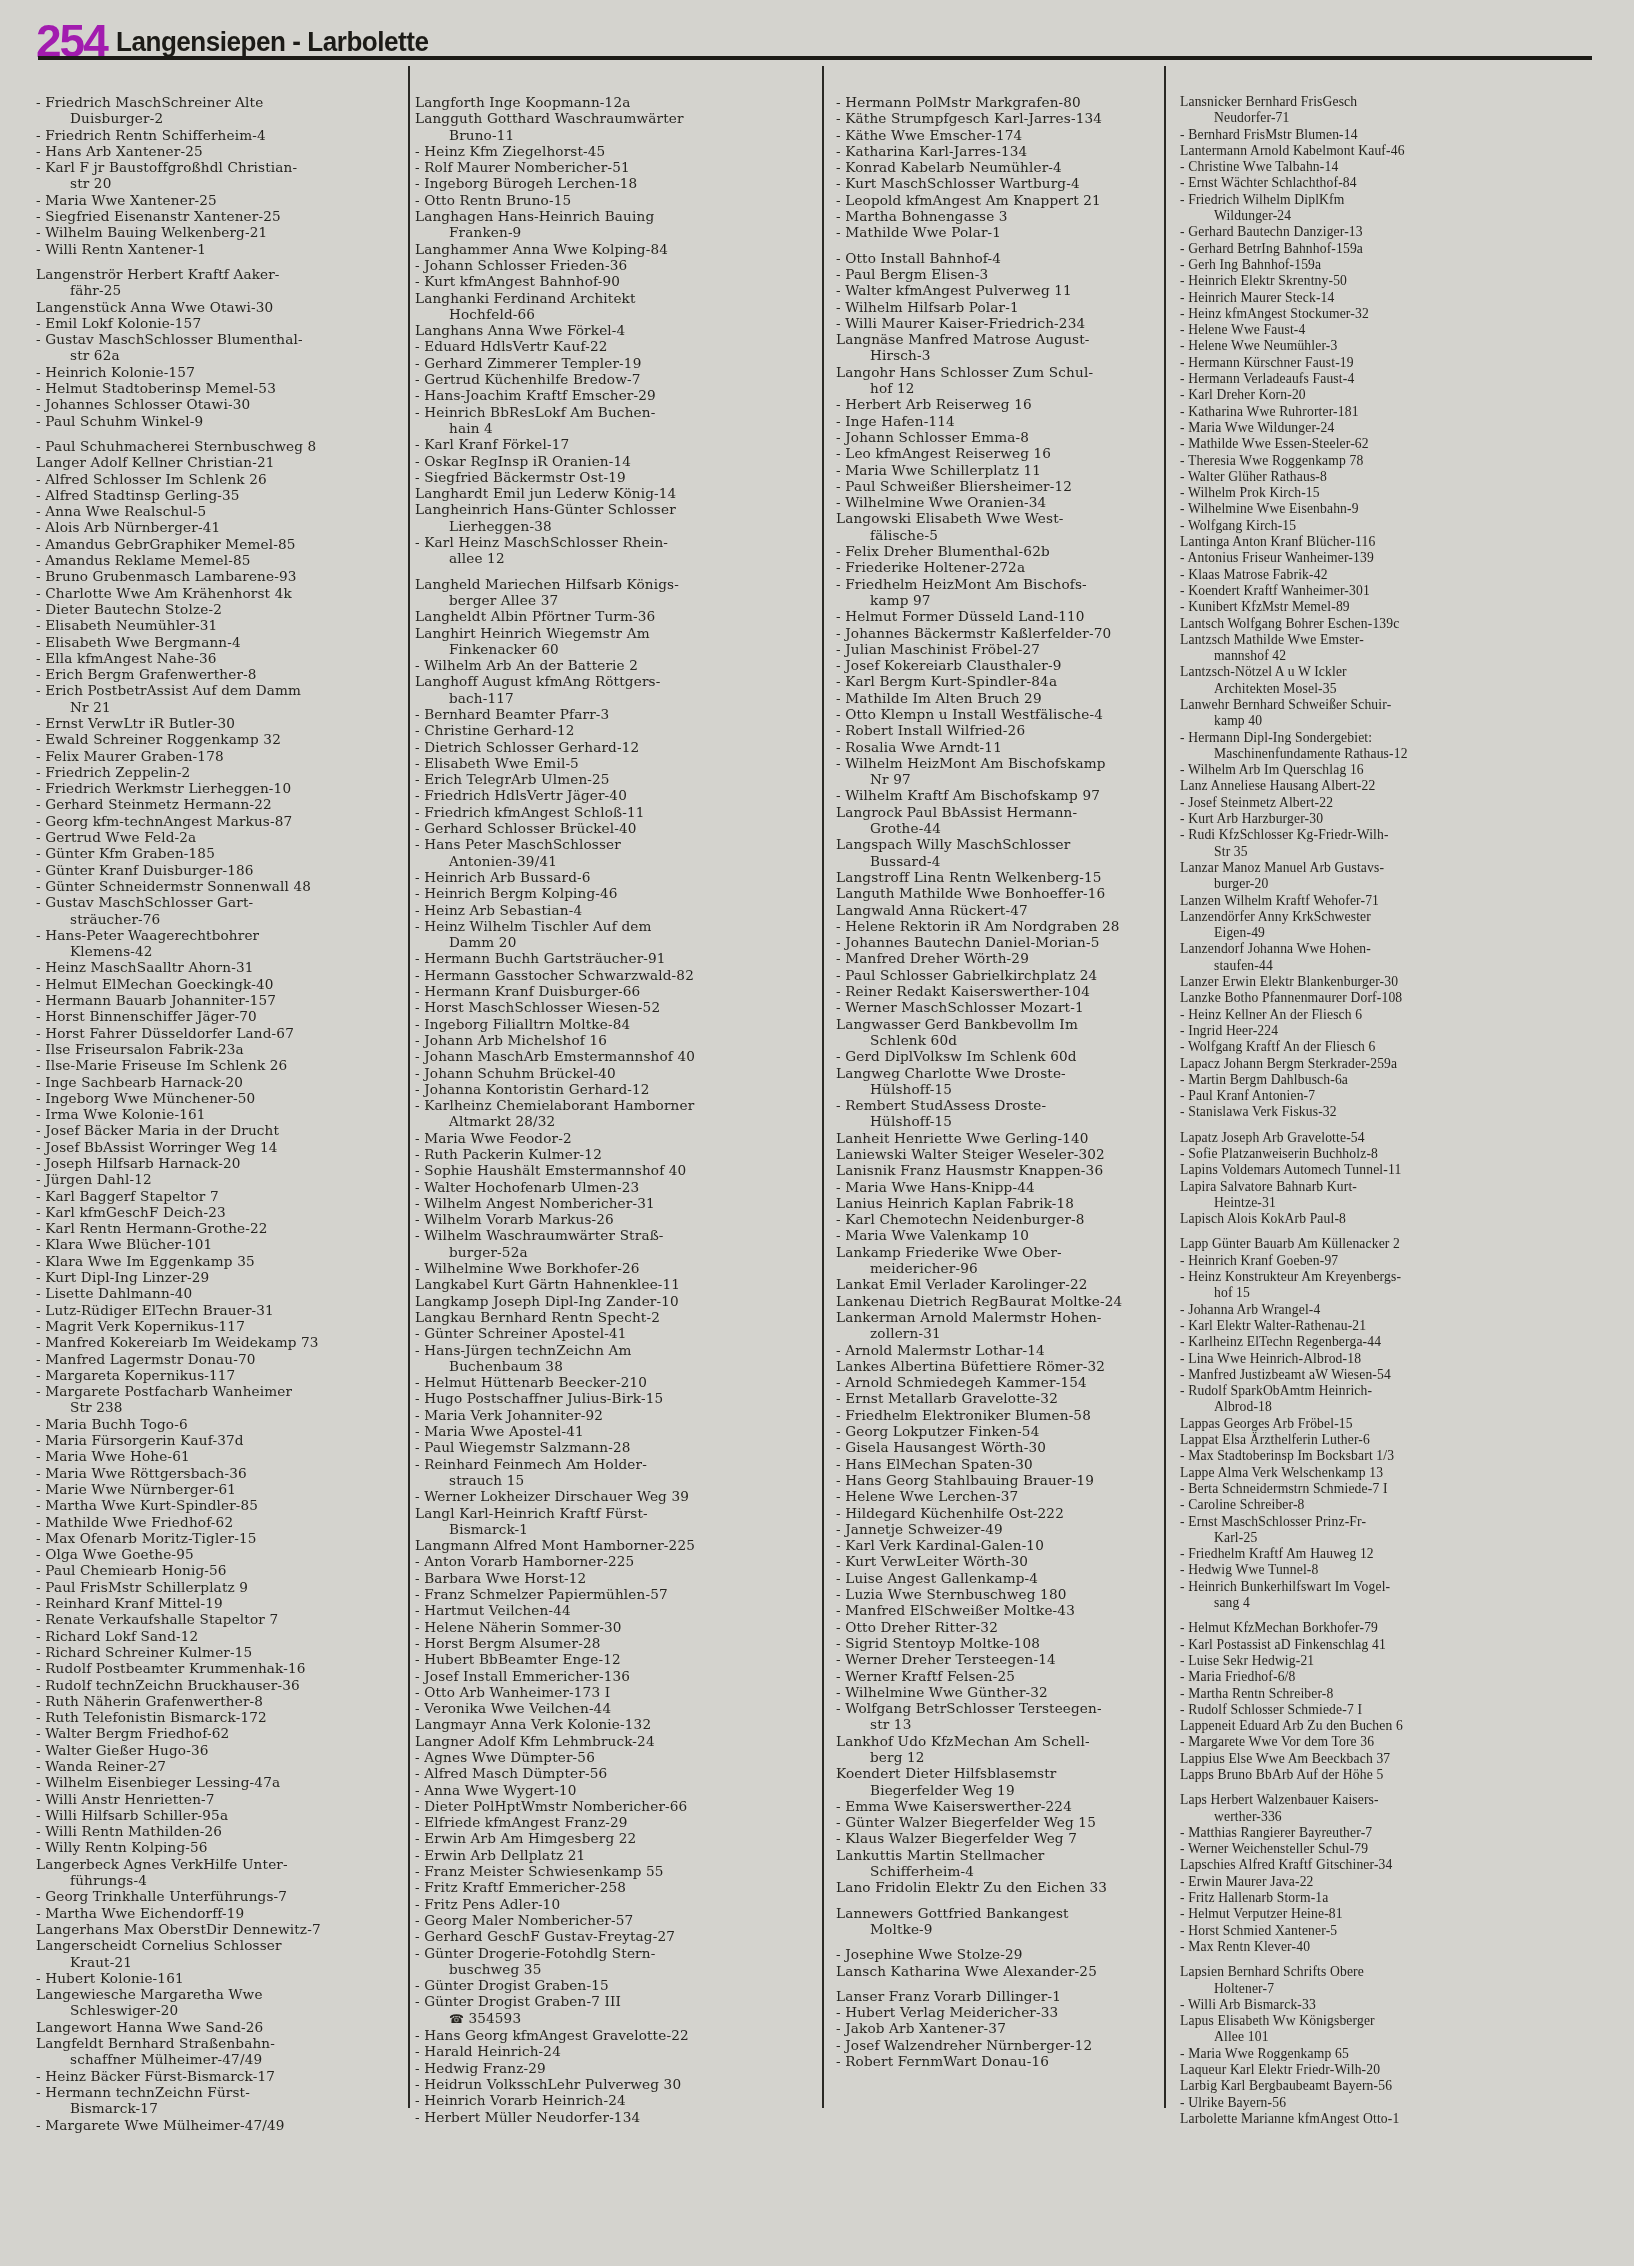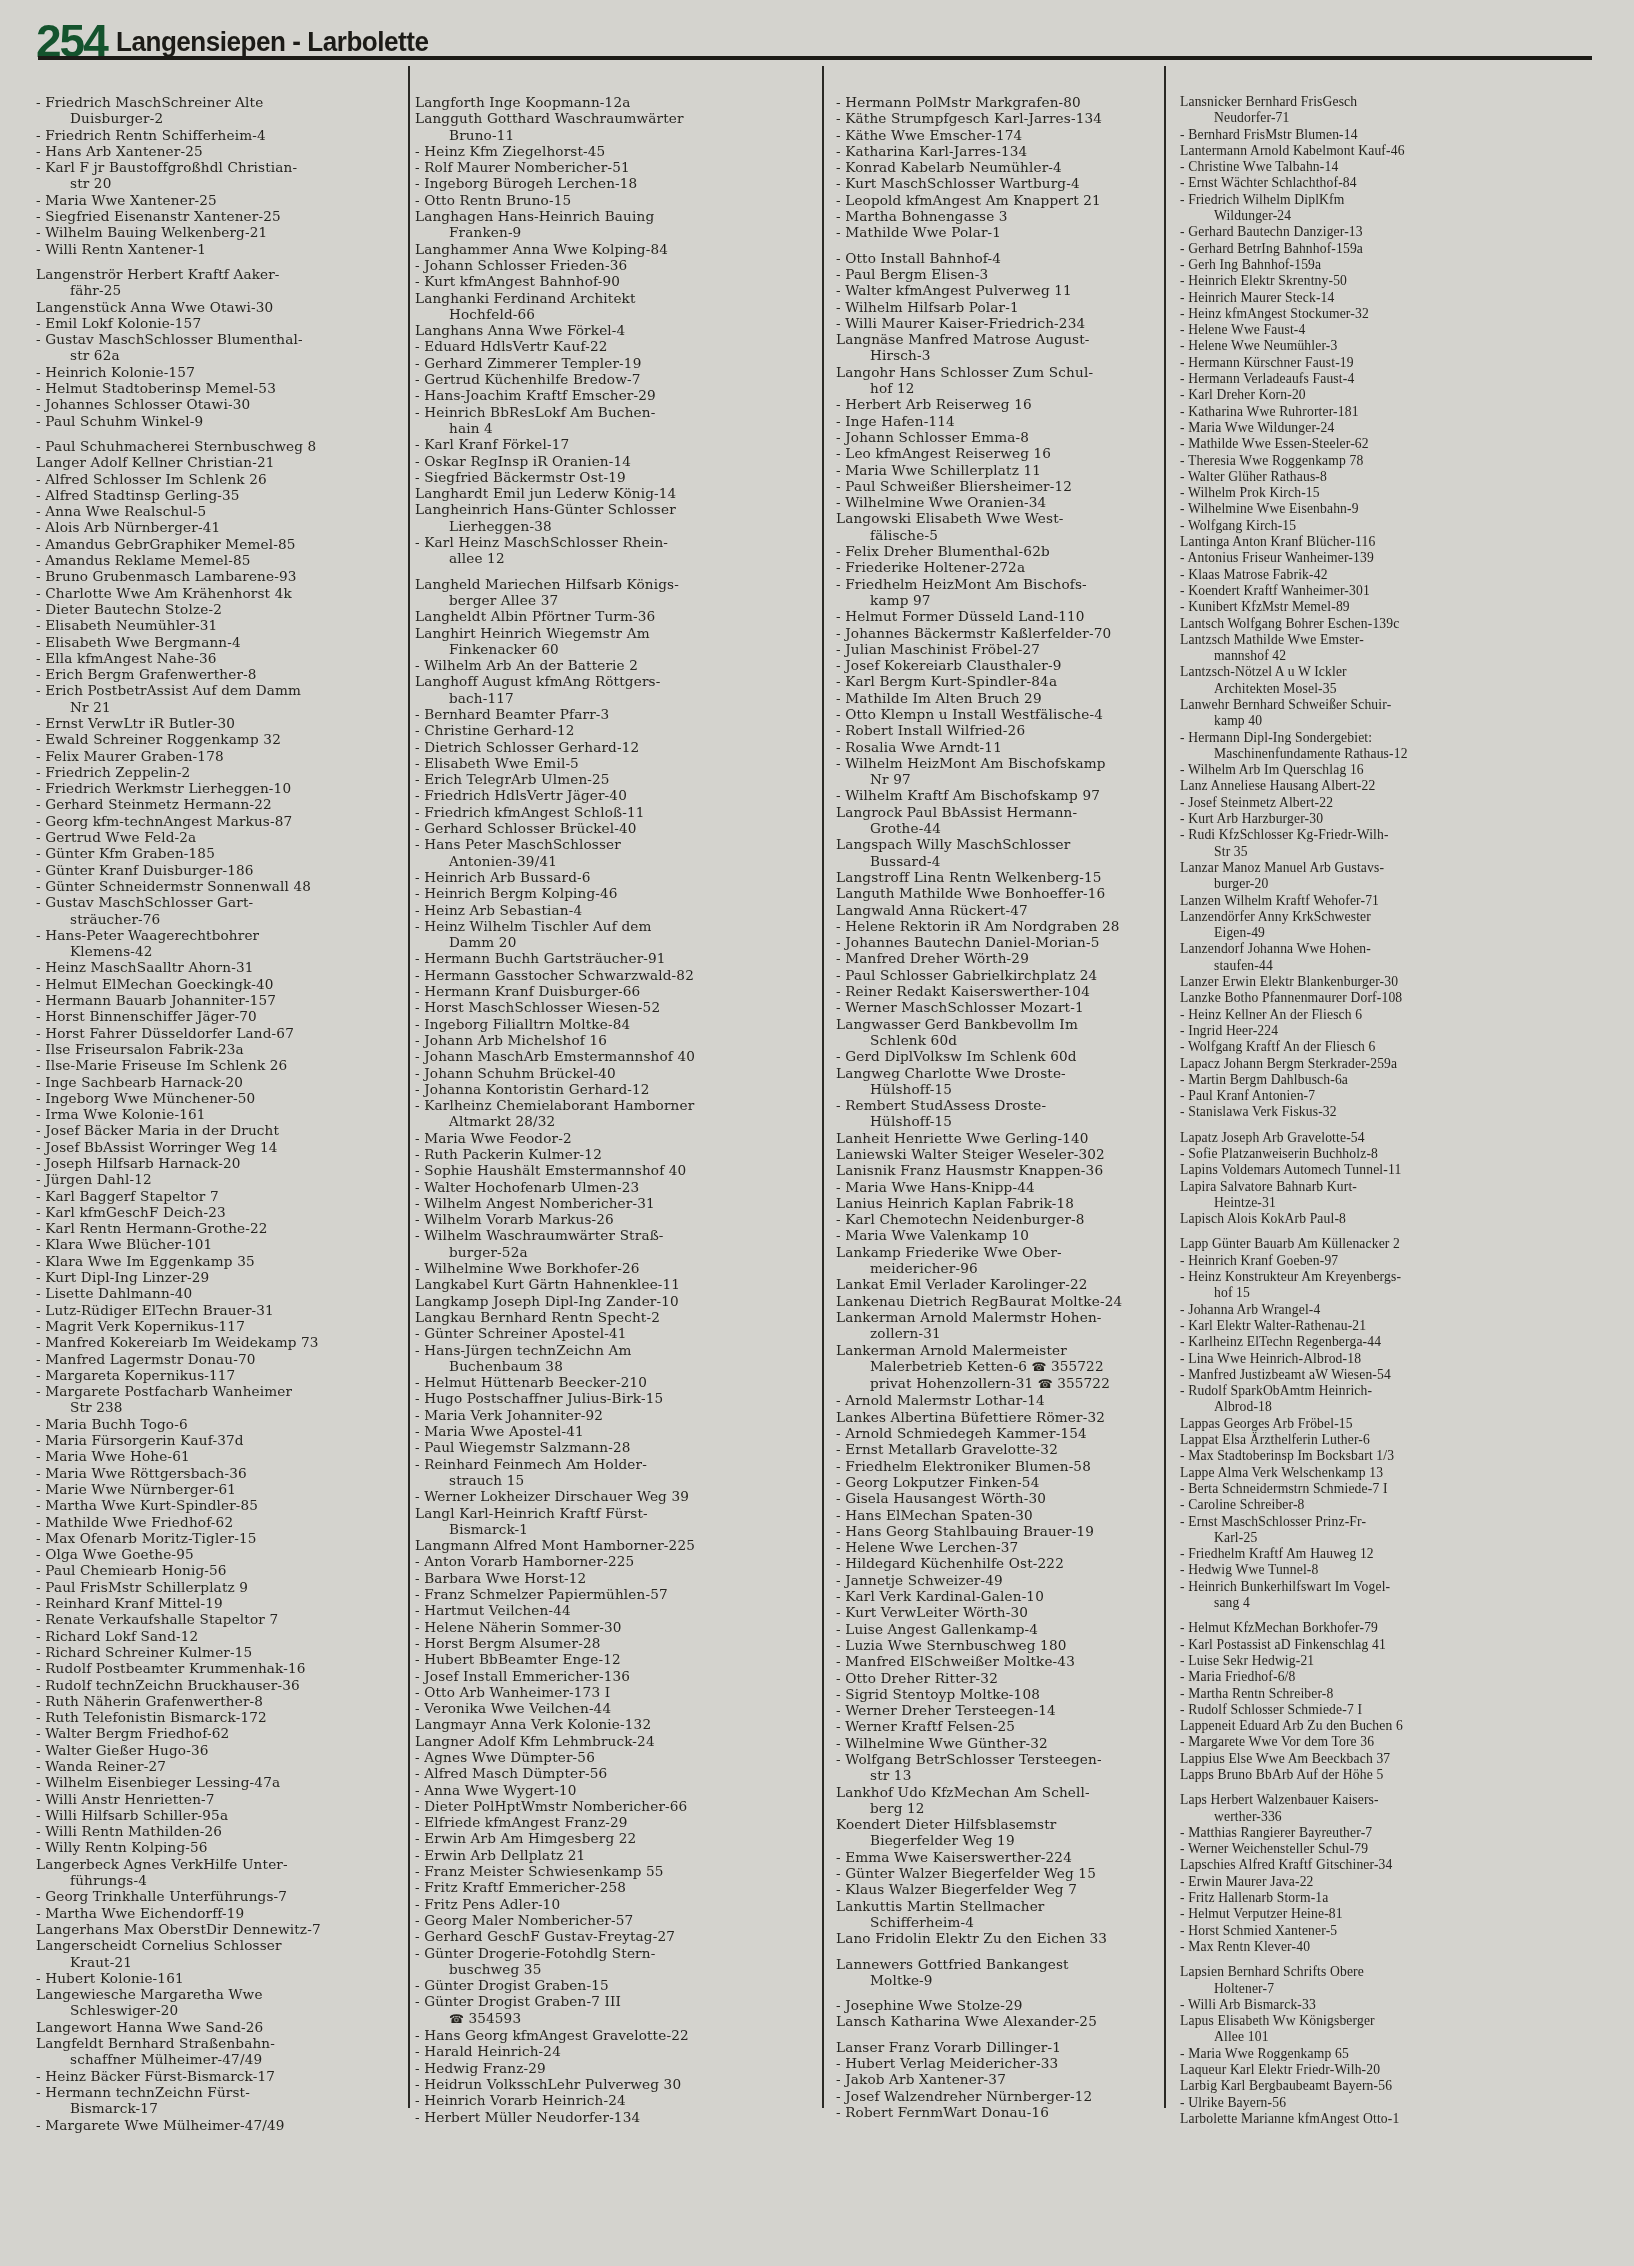--- a/index.html
+++ b/index.html
@@ -7,21 +7,21 @@
     position:relative; width:1634px; height:2266px;
     background:#d4d3ce;
     font-family:"DejaVu Serif", serif;
     color:#26241f;
     overflow:hidden;
   }
   .hdr-num {
     position:absolute; left:36px; top:14px;
     font-family:"Liberation Sans", sans-serif;
     font-weight:bold; font-size:46px; letter-spacing:-2px;
-    color:#14532d;
+    color:#a21caf;
   }
   .hdr-title {
     position:absolute; left:116px; top:26px;
     font-family:"Liberation Sans", sans-serif;
     font-weight:bold; font-size:28px; letter-spacing:-0.5px;
     transform:scaleX(0.93); transform-origin:left center;
     color:#1c1b17; white-space:nowrap;
   }
   .hdr-rule {
     position:absolute; left:38px; top:56px; width:1554px; height:4px;
@@ -947,25 +947,20 @@
       <div class="entry head">
         <div class="l0">Lankat Emil Verlader Karolinger-22</div>
       </div>
       <div class="entry head">
         <div class="l0">Lankenau Dietrich RegBaurat Moltke-24</div>
       </div>
       <div class="entry head">
         <div class="l0">Lankerman Arnold Malermstr Hohen-</div>
         <div class="lc">zollern-31</div>
       </div>
-      <div class="entry head">
-        <div class="l0">Lankerman  Arnold  Malermeister</div>
-        <div class="lc">Malerbetrieb Ketten-6 <span class="ph">☎</span>  355722</div>
-        <div class="lc">privat Hohenzollern-31 <span class="ph">☎</span>  355722</div>
-      </div>
       <div class="entry dash">
         <div class="l0">- Arnold Malermstr Lothar-14</div>
       </div>
       <div class="entry head">
         <div class="l0">Lankes Albertina Büfettiere Römer-32</div>
       </div>
       <div class="entry dash">
         <div class="l0">- Arnold Schmiedegeh Kammer-154</div>
       </div>
       <div class="entry dash">

